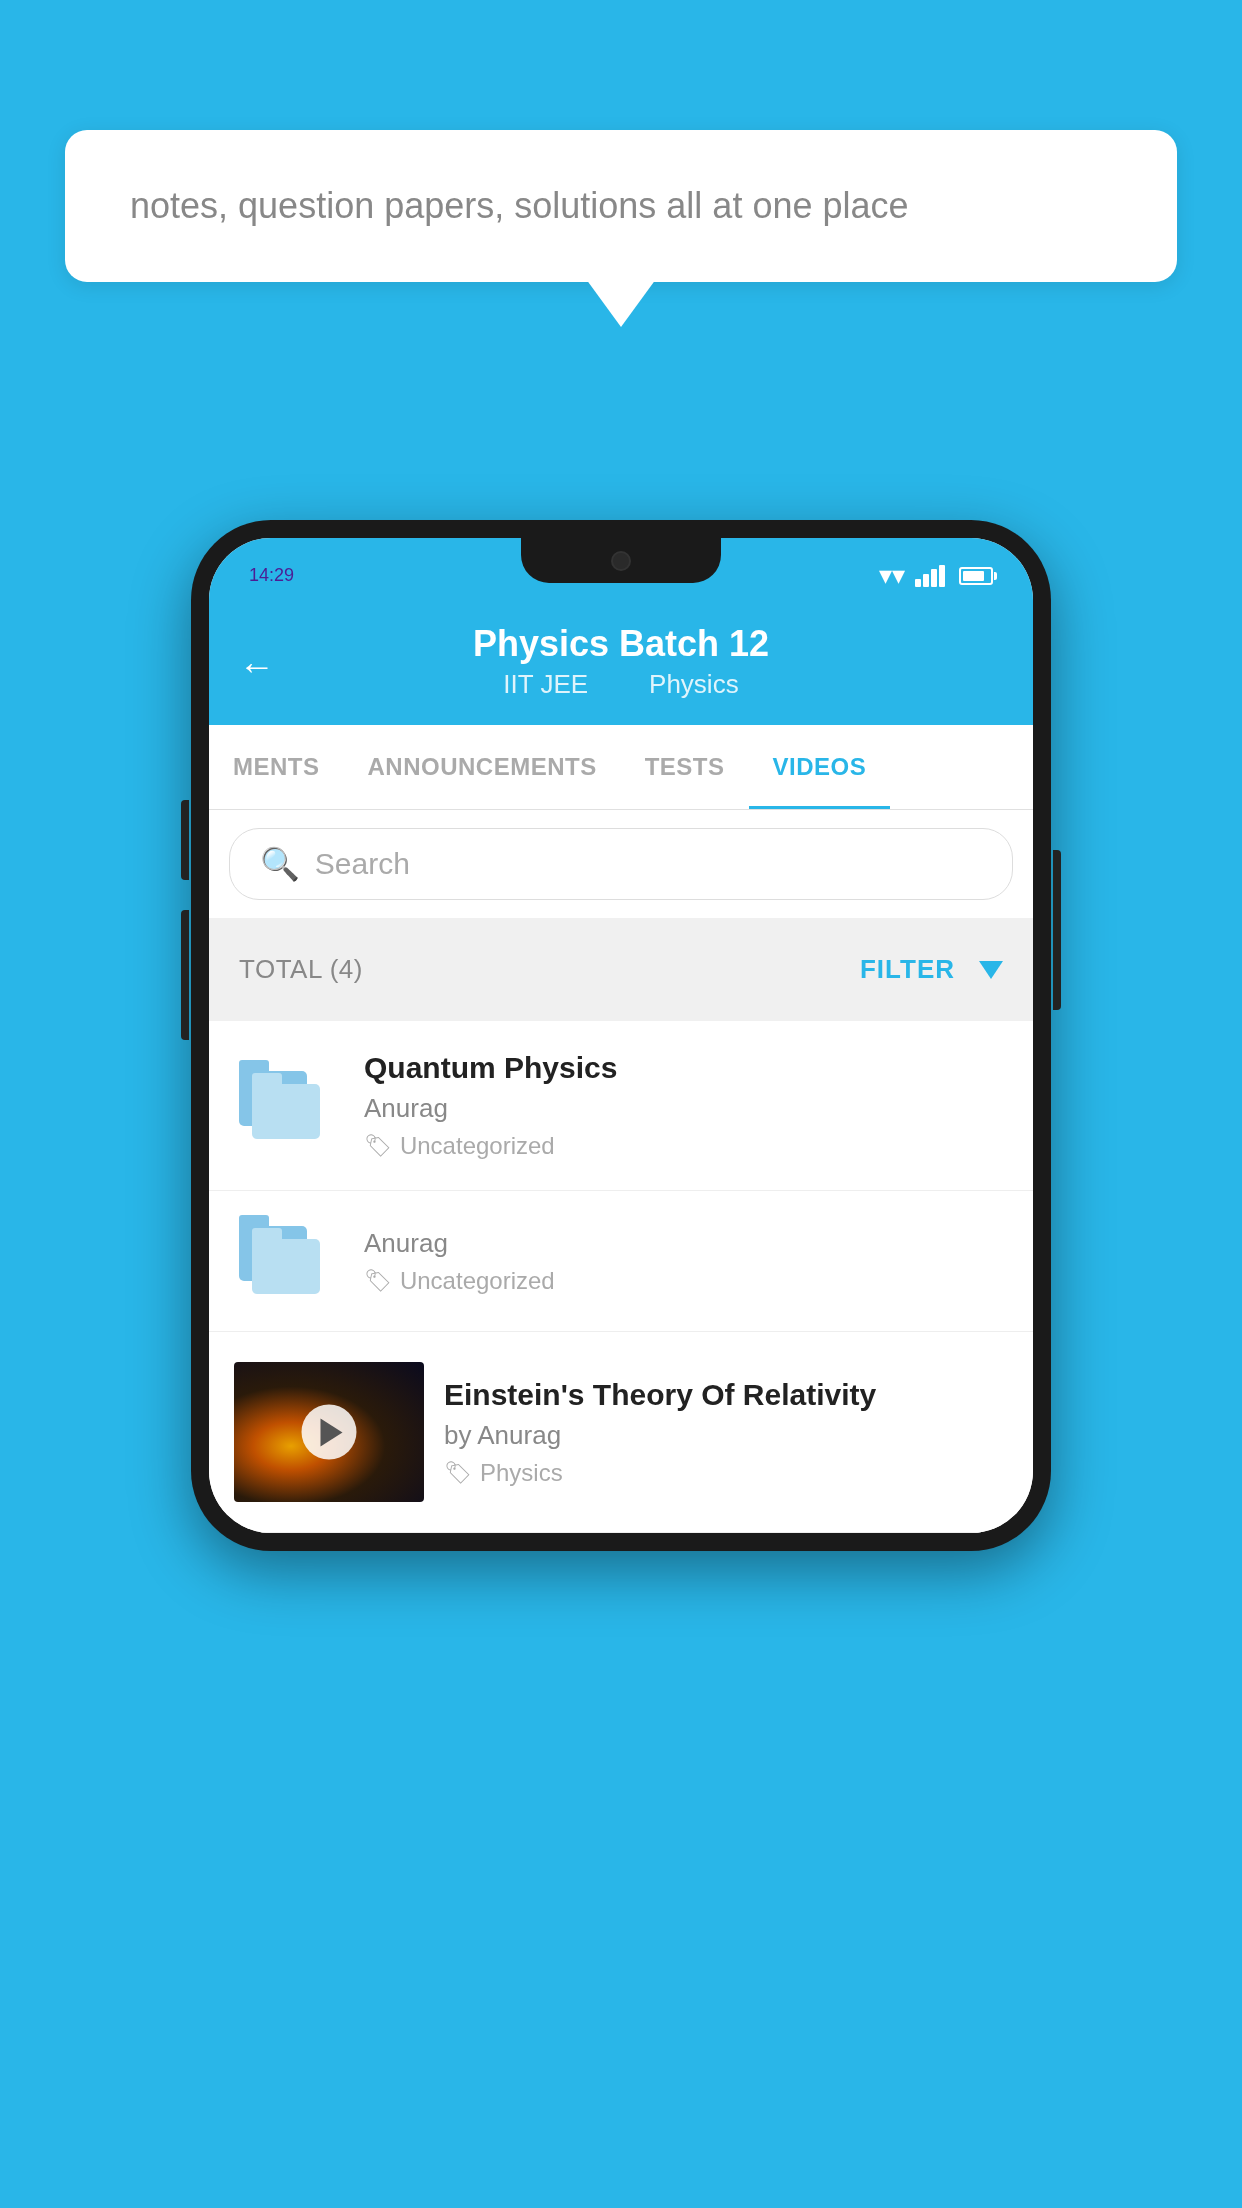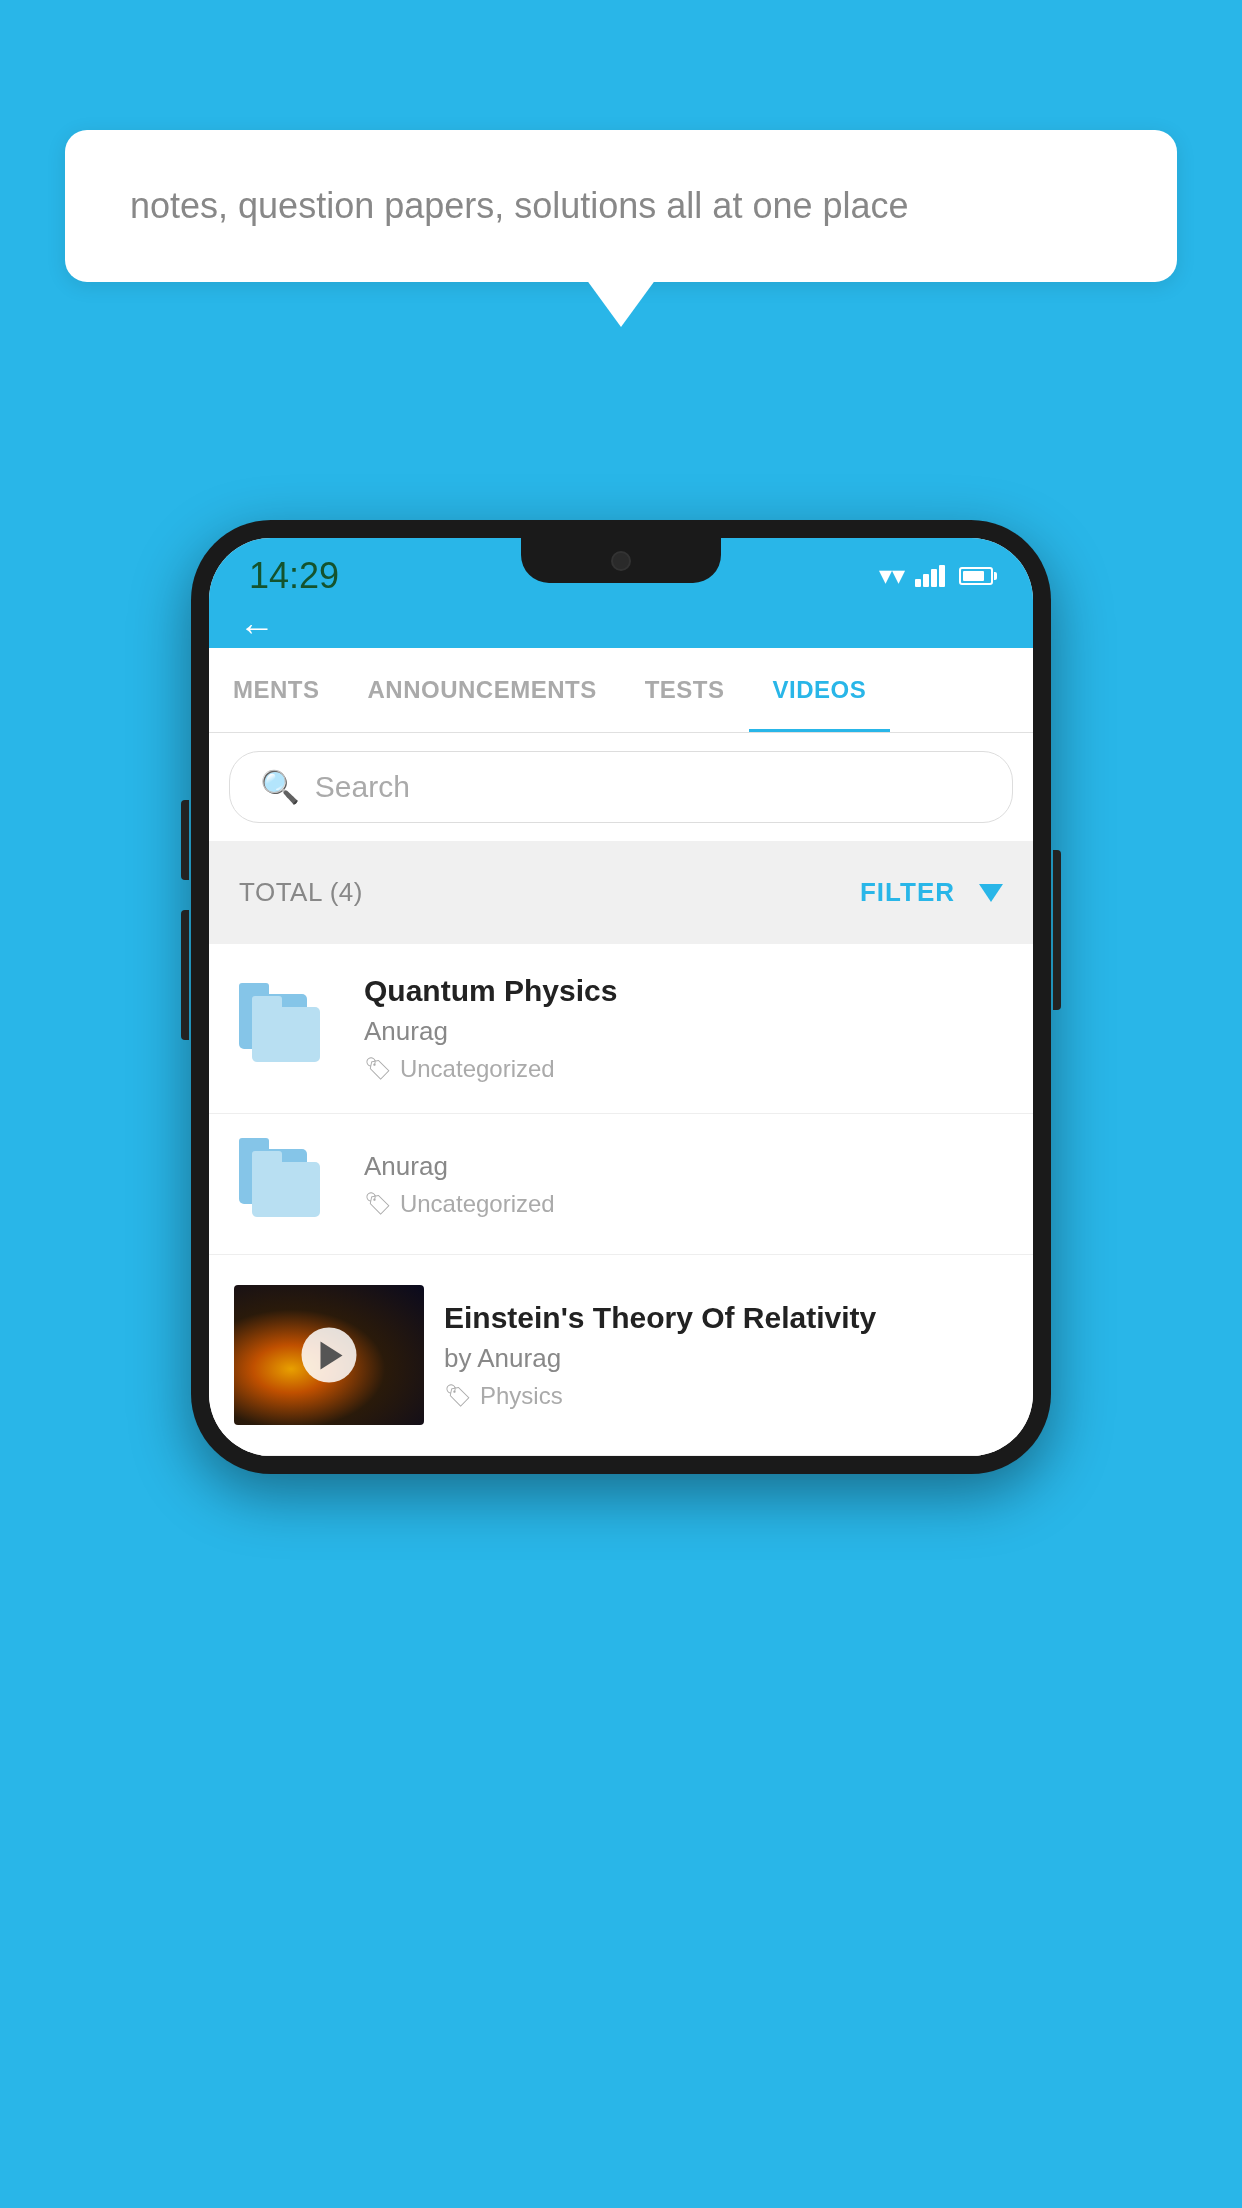--- a/index.html
+++ b/index.html
@@ -140,22 +140,22 @@
       background: #29B6E8;
       height: 65px;
       display: flex;
       align-items: center;
       justify-content: space-between;
       padding: 0 40px;
       padding-top: 10px;
     }
 
     .status-time {
-      color: #14532d;
-      font-size: 36px;
+      color: #4c1d95;
+      font-size: 18px;
       font-weight: 500;
     }
 
     .status-icons {
       display: flex;
       align-items: center;
       gap: 10px;
     }
 
     .wifi-icon {
@@ -509,20 +509,28 @@
             <div class="signal-bar" style="height:22px;"></div>
           </div>
           <div class="battery-icon">
             <div class="battery-fill"></div>
           </div>
         </div>
       </div>
 
       <div class="app-header">
         <div class="back-arrow">←</div>
+        <div class="header-title">
+          <div class="header-main-title">Physics Batch 12</div>
+          <div class="header-subtitle">
+            <span>IIT JEE</span>
+            <span>&nbsp;&nbsp;</span>
+            <span>Physics</span>
+          </div>
+        </div>
       </div>
 
       <div class="tabs-container">
         <div class="tab-item">MENTS</div>
         <div class="tab-item">ANNOUNCEMENTS</div>
         <div class="tab-item">TESTS</div>
         <div class="tab-item active">VIDEOS</div>
       </div>
 
       <div class="search-container">

